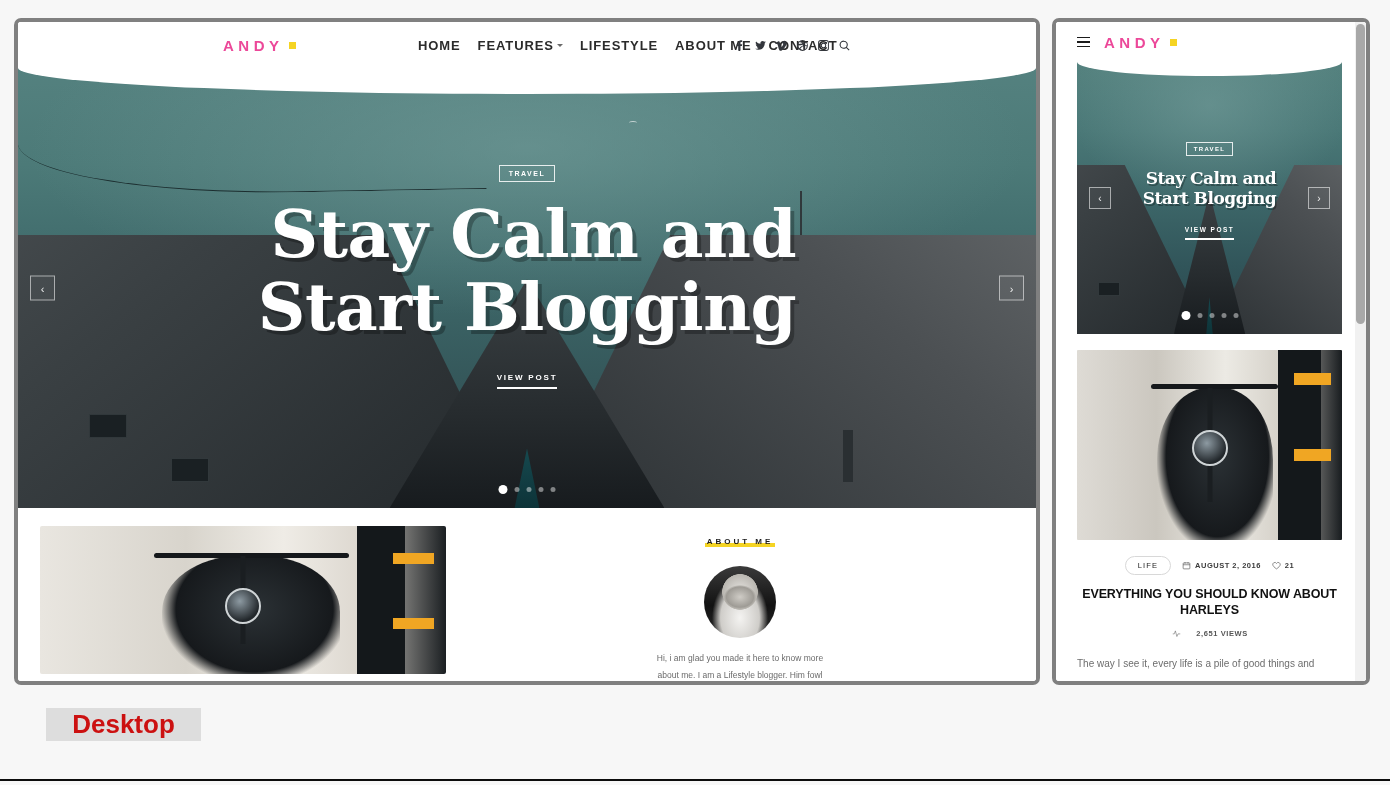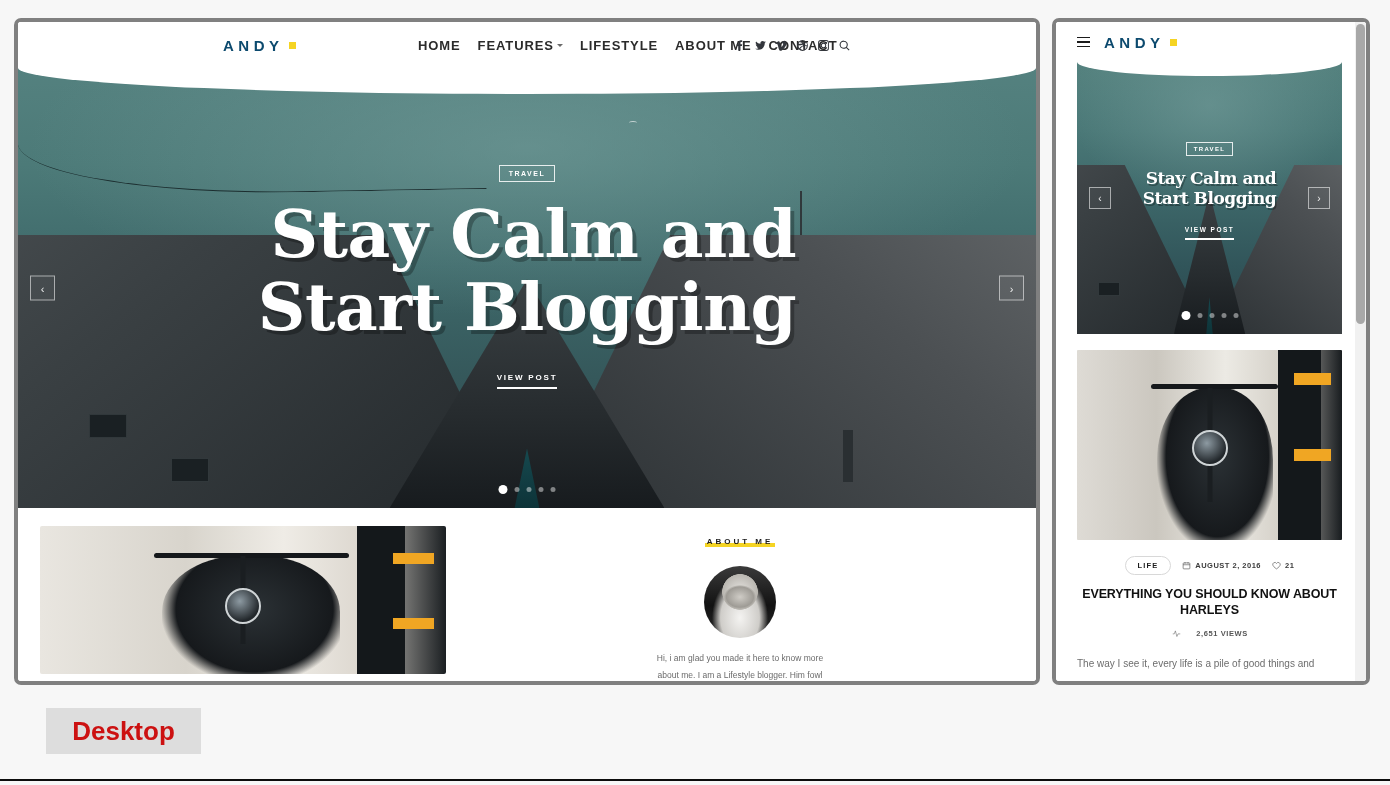--- a/index.html
+++ b/index.html
@@ -25,21 +25,21 @@
   .frame-viewport { position: relative; width: 100%; height: 100%; overflow: hidden; background: #fff; }
 
   
   .site-nav {
     position: relative; height: 46px; background: #fff;
     display: flex; align-items: center; z-index: 5;
   }
   .logo { display: flex; align-items: center; gap: 5px; }
   .logo-text {
     font-family: "Liberation Sans", sans-serif;
-    font-size: 15px; font-weight: 600; letter-spacing: 4.5px; color: #0c4a6e;
+    font-size: 15px; font-weight: 600; letter-spacing: 4.5px; color: #ec4899;
   }
   .logo-dot { width: 7px; height: 7px; background: #f5d423; display: inline-block; }
   #desktop-frame .logo { position: absolute; left: 205px; }
 
   .nav-links { position: absolute; left: 400px; display: flex; align-items: center; gap: 17px; }
   .nav-link {
     font-size: 13px; font-weight: 700; letter-spacing: 0.9px;
     color: #2b2b2b; text-transform: uppercase; white-space: nowrap;
     display: flex; align-items: center; gap: 3px; cursor: pointer;
   }
@@ -197,39 +197,39 @@
   .m-hero .hero-content { padding-bottom: 14px; }
 
   .m-post { margin: 16px 21px 0 21px; }
   .m-thumb { width: 100%; height: 190px; position: relative; overflow: hidden; border-radius: 1px;
     background:
       linear-gradient(90deg, rgba(0,0,0,0) 76%, #14181b 76%, #14181b 92%, rgba(0,0,0,0) 92%),
       linear-gradient(90deg, #dedbd5 0%, #cbc7bf 30%, #eceae4 56%, #d6d2ca 76%, #181c1f 100%); }
   .m-thumb .thumb-stripe { right: 4%; width: 14%; height: 12px; }
   .m-meta { display: flex; align-items: center; justify-content: center; gap: 11px; margin-top: 16px; }
   .pill { border: 1px solid #d8d8d8; border-radius: 11px; padding: 4px 12px;
-    font-size: 7.5px; font-weight: 700; letter-spacing: 1.1px; color: #1c1c1c; text-transform: uppercase; cursor: pointer; }
+    font-size: 7.5px; font-weight: 400; letter-spacing: 1.1px; color: #1c1c1c; text-transform: uppercase; cursor: pointer; }
   .meta-item { display: flex; align-items: center; gap: 4px; font-size: 7.5px; font-weight: 700;
     letter-spacing: .5px; color: #3a3a3a; text-transform: uppercase; }
   .meta-item svg { width: 9px; height: 9px; fill: none; stroke: #4a4a4a; stroke-width: 1.6; }
   .m-title { margin-top: 12px; text-align: center; font-size: 12.5px; font-weight: 700;
     letter-spacing: -0.1px; color: #111; text-transform: uppercase; line-height: 1.25;
     font-family: "Liberation Sans", sans-serif; cursor: pointer; }
   .m-views { display: flex; align-items: center; justify-content: center; gap: 14px; margin-top: 11px;
     font-size: 7.5px; font-weight: 700; letter-spacing: .6px; color: #555; text-transform: uppercase; }
   .m-views svg { width: 11px; height: 9px; fill: none; stroke: #666; stroke-width: 1.5; }
   .m-excerpt { margin-top: 17px; text-align: left; font-size: 10px; color: #6d6d6d; line-height: 1.75; }
 
   
   .label-box {
     position: absolute; background: #dddddd;
     display: flex; align-items: center; justify-content: center;
     font-weight: 700; font-size: 26px;
   }
-  #label-desktop { left: 46px; top: 708px; width: 155px; height: 46px; color: #cc1111; }
+  #label-desktop { left: 46px; top: 708px; width: 155px; height: 33px; color: #cc1111; }
   #label-mobile  { left: 1113px; top: 708px; width: 199px; height: 40px; color: #1653a8; }
 
   .page-baseline { position: absolute; left: 0; top: 779px; width: 1390px; height: 2px; background: #0c0c0c; }
 </style>
 </head>
 <body>
 
 <div id="root">
 
   <div class="preview-frame" id="desktop-frame">

